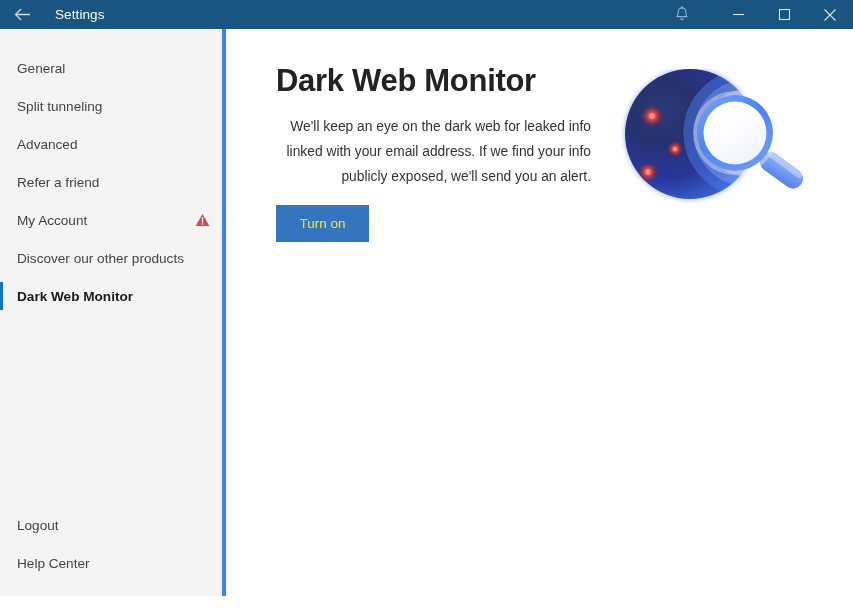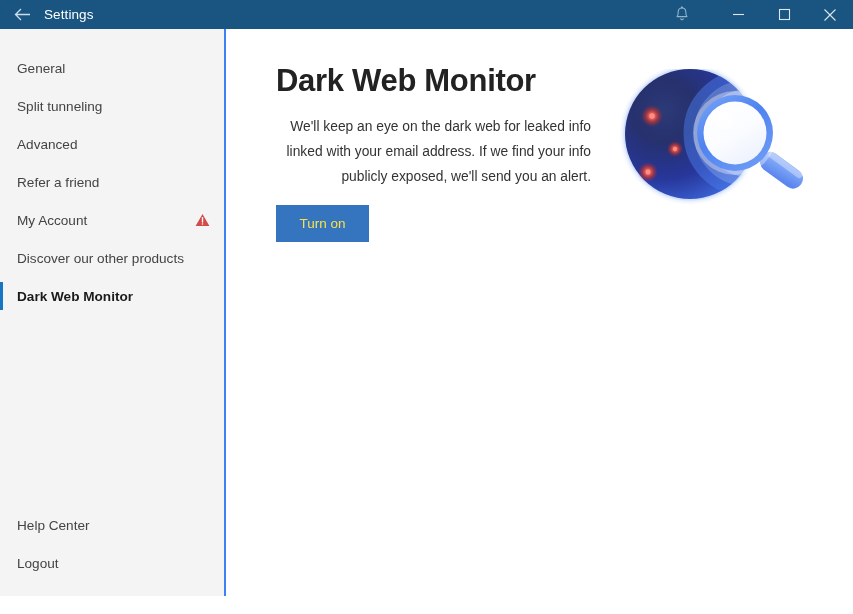--- a/index.html
+++ b/index.html
@@ -36,20 +36,21 @@
     justify-content: center;
     color: #cfe0ec;
     font-size: 15px;
     line-height: 1;
     cursor: pointer;
   }
   .back-btn svg { display: block; }
   .title-text {
     color: #ffffff;
     font-size: 13.5px;
+    margin-left: 11px;
     letter-spacing: 0.1px;
     font-weight: 400;
   }
   .titlebar-spacer { flex: 1; }
   .tb-btn {
     width: 46px;
     height: 29px;
     display: flex;
     align-items: center;
     justify-content: center;
@@ -58,21 +59,21 @@
   .tb-btn svg { display: block; }
   .bell-btn { width: 50px; margin-right: 8px; }
 
   
   .sidebar {
     position: absolute;
     top: 29px; left: 0;
     width: 226px;
     height: 567px;
     background: #f4f4f4;
-    border-right: 2px solid #3b82f6;
+    border-right: 4px solid #3b82f6;
   }
   .nav-list {
     position: absolute;
     top: 20px; left: 0;
     width: 226px;
   }
   .nav-item {
     position: relative;
     height: 38px;
     display: flex;
@@ -240,24 +241,24 @@
 
       <div class="nav-item active">
         <span class="active-bar"></span>
         <span class="nav-label">Dark Web Monitor</span>
       </div>
 
     </div>
 
     <div class="nav-bottom">
       <div class="nav-item">
+        <span class="nav-label">Logout</span>
+      </div>
+      <div class="nav-item">
         <span class="nav-label">Help Center</span>
-      </div>
-      <div class="nav-item">
-        <span class="nav-label">Logout</span>
       </div>
     </div>
 
   </div>
 
   <div class="content">
 
     <div class="page-title">Dark Web Monitor</div>
 
     <div class="page-desc">We'll keep an eye on the dark web for leaked info linked with your email address. If we find your info publicly exposed, we'll send you an alert.</div>

